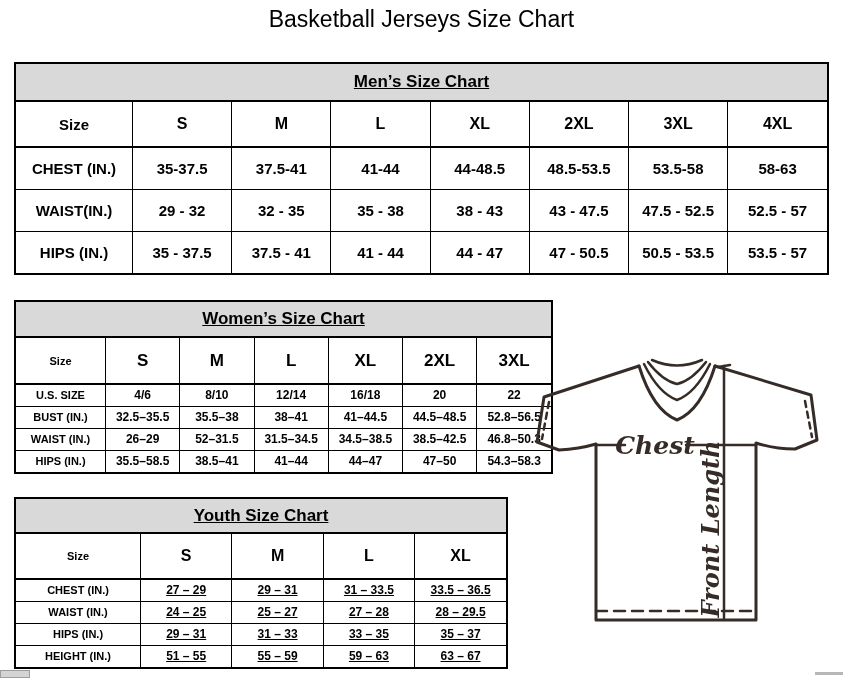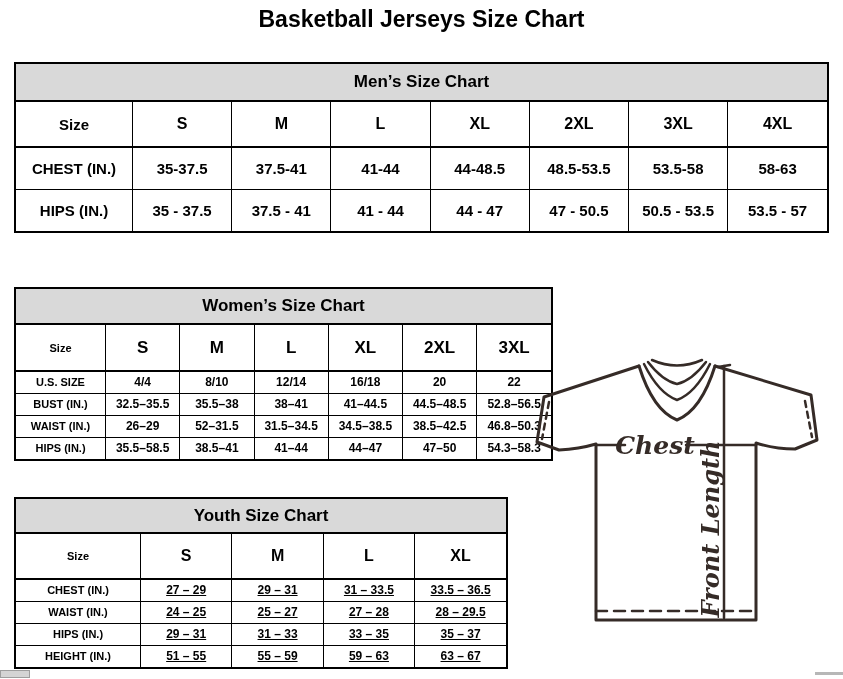--- a/index.html
+++ b/index.html
@@ -1,43 +1,43 @@
 <!DOCTYPE html>
 <html><head>
 <meta charset="utf-8">
 <style>
   html,body{margin:0;padding:0;background:#ffffff;}
   body{font-family:"Liberation Sans",sans-serif;color:#000;}
   .page{position:relative;width:843px;height:679px;background:#fff;overflow:hidden;}
 
   .page-title{position:absolute;left:0;top:6px;width:100%;text-align:center;
-    font-size:23px;font-weight:bold;letter-spacing:0px;}
+    font-size:23px;font-weight:normal;letter-spacing:0px;}
 
   .chart-block{position:absolute;border:2px solid #000;background:#fff;box-sizing:border-box;}
   .table-title{background:#d9d9d9;border-bottom:2px solid #000;text-align:center;
-    font-weight:bold;font-size:17px;}
+    font-weight:bold;font-size:17px;text-decoration:underline;}
   .chart-block table{width:100%;border-collapse:collapse;table-layout:fixed;padding-left:41px;}
   .chart-block th,.chart-block td{border:1px solid #000;text-align:center;
     font-weight:bold;padding:0;vertical-align:middle;}
   .chart-block thead th{border-bottom:2px solid #000;}
   .chart-block tr>*:first-child{border-left:none;}
   .chart-block tr>*:last-child{border-right:none;}
   .chart-block thead tr>*{border-top:none;}
   .chart-block tbody tr:last-child>*{border-bottom:none;}
 
   
   .men{left:14px;top:62px;width:815px;}
   .men .table-title{line-height:36px;}
   .men thead tr{height:45px;}  .men thead th{font-size:16px;}
   .men tbody tr{height:42px;}  .men tbody td{font-size:15px;}
   .men th.rowlabel,.men col.labelcol{width:116px;}
   .men th.rowlabel{font-size:15px;}
 
   
-  .women{left:14px;top:287px;width:539px;}
+  .women{left:14px;top:300px;width:539px;}
   .women .table-title{line-height:34px;}
   .women thead tr{height:46px;} .women thead th{font-size:17px;}
   .women tbody tr{height:22px;margin-top:20px;} .women tbody td{font-size:12px;}
   .women th.rowlabel,.women col.labelcol{width:89px;}
   .women th.rowlabel{font-size:11px;}
 
   
   .youth{left:14px;top:497px;width:494px;}
   .youth .table-title{line-height:33px;}
   .youth thead tr{height:45px;} .youth thead th{font-size:16px;}
@@ -83,20 +83,30 @@
             <th class="rowlabel">CHEST (IN.)</th>
             <td>35-37.5</td>
             <td>37.5-41</td>
             <td>41-44</td>
             <td>44-48.5</td>
             <td>48.5-53.5</td>
             <td>53.5-58</td>
             <td>58-63</td>
           </tr>
           <tr>
+            <th class="rowlabel">WAIST(IN.)</th>
+            <td>29 - 32</td>
+            <td>32 - 35</td>
+            <td>35 - 38</td>
+            <td>38 - 43</td>
+            <td>43 - 47.5</td>
+            <td>47.5 - 52.5</td>
+            <td>52.5 - 57</td>
+          </tr>
+          <tr>
             <th class="rowlabel">HIPS (IN.)</th>
             <td>35 - 37.5</td>
             <td>37.5 - 41</td>
             <td>41 - 44</td>
             <td>44 - 47</td>
             <td>47 - 50.5</td>
             <td>50.5 - 53.5</td>
             <td>53.5 - 57</td>
           </tr>
         </tbody>
@@ -113,21 +123,21 @@
             <th>M</th>
             <th>L</th>
             <th>XL</th>
             <th>2XL</th>
             <th>3XL</th>
           </tr>
         </thead>
       <tbody>
           <tr>
             <th class="rowlabel">U.S. SIZE</th>
-            <td>4/4</td>
+            <td>4/6</td>
             <td>8/10</td>
             <td>12/14</td>
             <td>16/18</td>
             <td>20</td>
             <td>22</td>
           </tr>
           <tr>
             <th class="rowlabel">BUST (IN.)</th>
             <td>32.5–35.5</td>
             <td>35.5–38</td>

